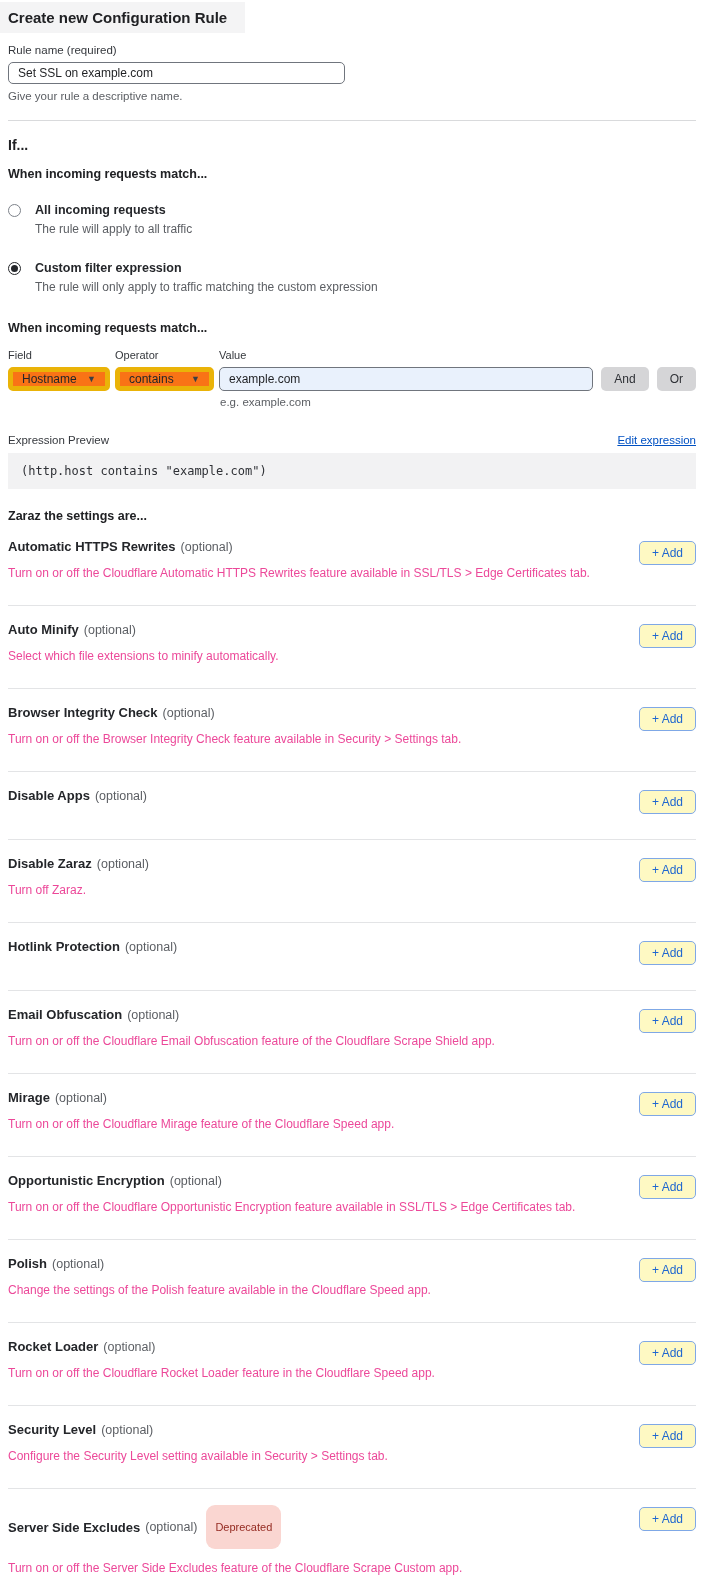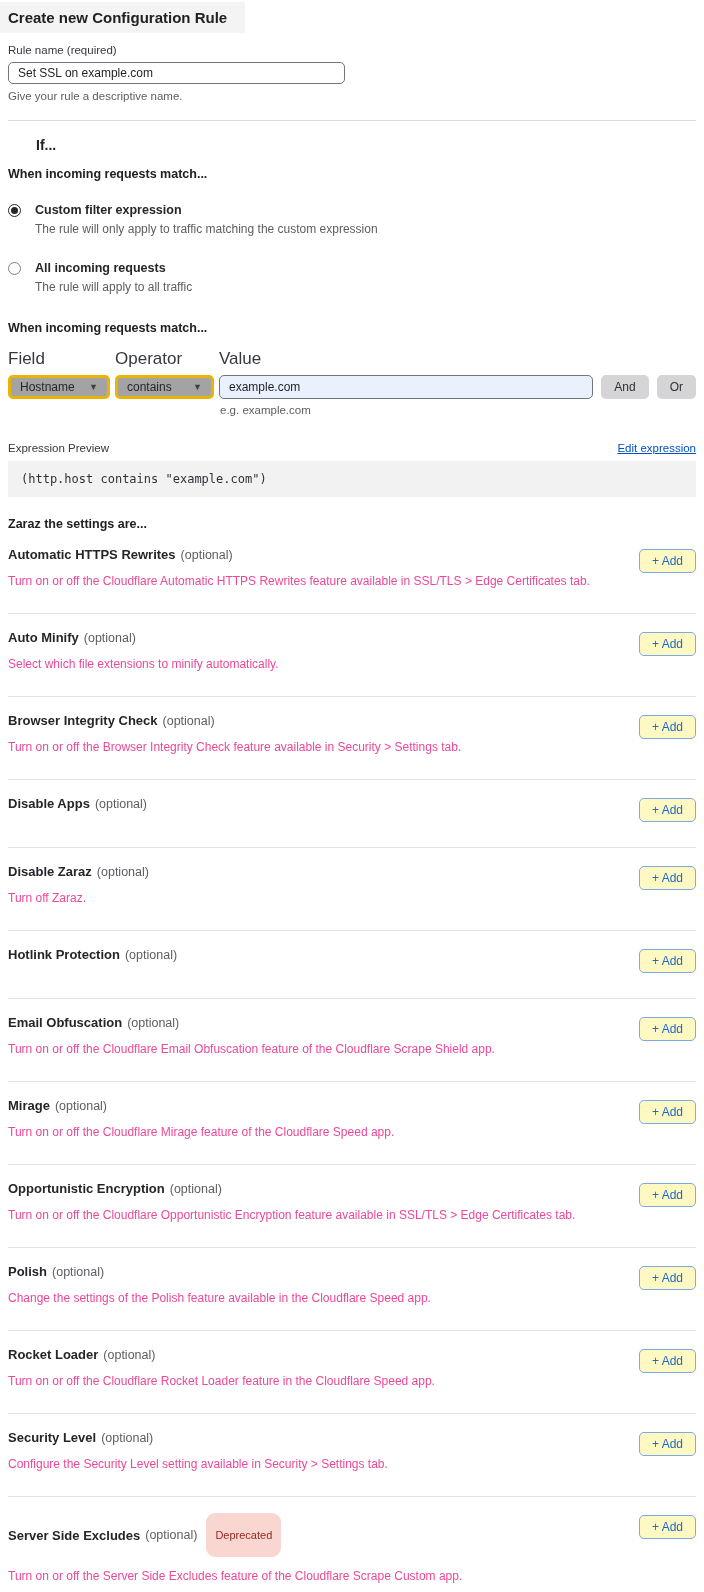--- a/index.html
+++ b/index.html
@@ -35,21 +35,21 @@
     font-size: 12px;
     font-family: "Liberation Sans", sans-serif;
     color: #1f2023;
     background: #fff;
     outline: none;
   }
   .help-text { font-size: 11.5px; color: #5b5e63; margin-top: 6px; }
 
   .divider { border: none; border-top: 1px solid #d9dadc; margin: 18px 0 0 0; }
 
-  .if-heading { font-size: 14px; font-weight: 700; margin-top: 16px; color: #202124; margin-left: 28px; }
+  .if-heading { font-size: 14px; font-weight: 700; margin-top: 16px; color: #202124; }
   .match-heading { font-size: 12.5px; font-weight: 700; margin-top: 14px; color: #202124; }
 
   .radio-group { margin-top: 22px; }
   .radio-option { display: flex; align-items: flex-start; cursor: pointer; }
   .radio-option + .radio-option { margin-top: 25px; }
   .radio-circle {
     flex: 0 0 auto;
     width: 13px; height: 13px;
     border: 1.5px solid #7d828a;
     border-radius: 50%;
@@ -63,32 +63,32 @@
     position: absolute;
     inset: 2px;
     background: #24262a;
     border-radius: 50%;
   }
   .radio-texts { margin-left: 14px; }
   .radio-title { font-size: 12.5px; font-weight: 700; color: #24262a; }
   .radio-desc { font-size: 12px; color: #5b5e63; margin-top: 5px; }
 
   .builder-heading { margin-top: 27px; }
-  .builder-labels { display: flex; margin-top: 14px; font-size: 17px; color: #35383d; }
+  .builder-labels { display: flex; margin-top: 14px; font-size: 11px; color: #35383d; }
   .builder-labels .lbl-field { width: 107px; }
   .builder-labels .lbl-operator { width: 104px; }
   .builder-row { display: flex; align-items: center; margin-top: 6px; }
   .select {
     display: inline-flex;
     align-items: center;
     justify-content: space-between;
     height: 24px;
-    border: 3px solid #eab308;
+    border: 5px solid #eab308;
     border-radius: 5px;
-    background: #a3a3a3;
+    background: #f97316;
     padding: 0 9px;
     font-size: 12px;
     color: #24262a;
     cursor: pointer;
   }
   .select .caret { font-size: 9px; color: #3b3f45; margin-left: 8px; }
   .select-field { width: 102px; margin-right: 5px; }
   .select-operator { width: 99px; margin-right: 5px; }
   .value-input {
     flex: 1 1 auto;
@@ -191,33 +191,33 @@
   <div class="help-text">Give your rule a descriptive name.</div>
 
   <hr class="divider">
 
   
   <div class="if-heading">If...</div>
   <div class="match-heading">When incoming requests match...</div>
 
   <div class="radio-group">
     <div class="radio-option">
+      <span class="radio-circle"></span>
+      <span class="radio-texts">
+        <div class="radio-title">All incoming requests</div>
+        <div class="radio-desc">The rule will apply to all traffic</div>
+      </span>
+    </div>
+    <div class="radio-option">
       <span class="radio-circle checked"></span>
       <span class="radio-texts">
         <div class="radio-title">Custom filter expression</div>
         <div class="radio-desc">The rule will only apply to traffic matching the custom expression</div>
       </span>
     </div>
-    <div class="radio-option">
-      <span class="radio-circle"></span>
-      <span class="radio-texts">
-        <div class="radio-title">All incoming requests</div>
-        <div class="radio-desc">The rule will apply to all traffic</div>
-      </span>
-    </div>
   </div>
 
   
   <div class="match-heading builder-heading">When incoming requests match...</div>
 
   <div class="builder-labels">
     <span class="lbl-field">Field</span>
     <span class="lbl-operator">Operator</span>
     <span>Value</span>
   </div>

